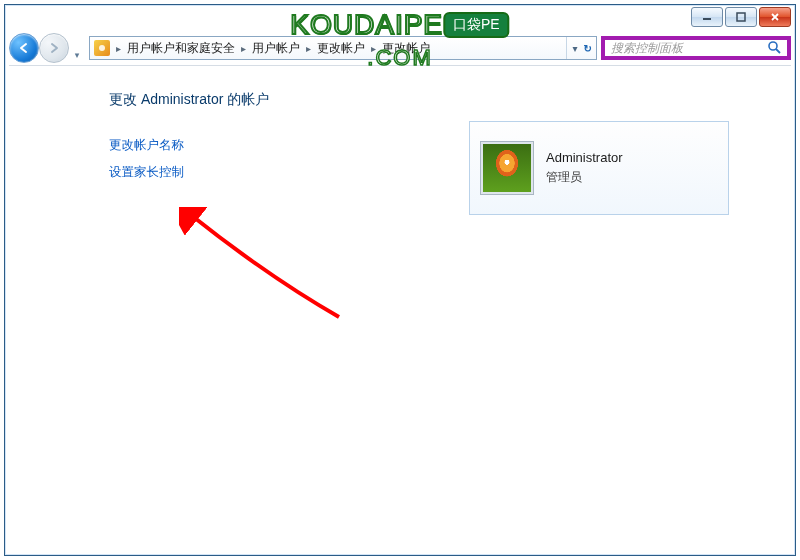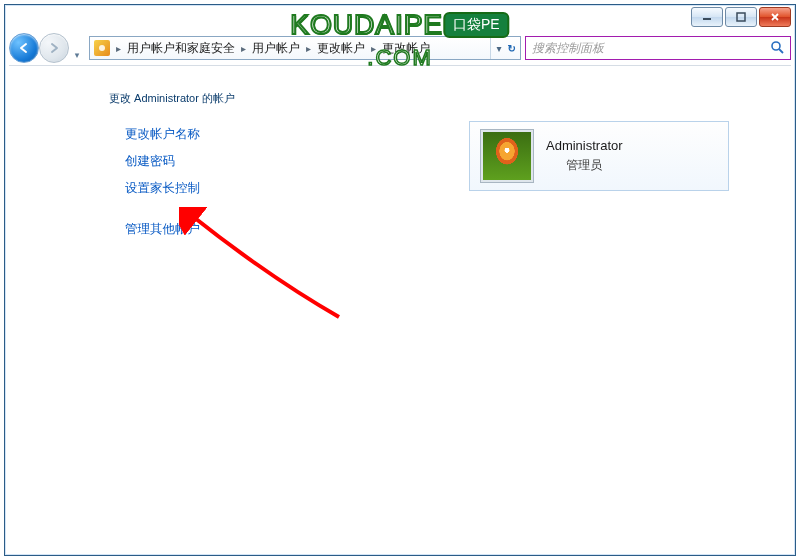--- a/index.html
+++ b/index.html
@@ -70,22 +70,22 @@
   .crumb { color:#1a1a1a;text-align:center; }
   .crumb-sep { color:#5a6b7c; font-size:10px; }
   .addr-right {
     margin-left:auto; display:flex; align-items:center; gap:6px;
     border-left:1px solid #c7d7e6; padding-left:6px; height:100%;
     color:#4c6884; font-size:10px;
   }
   .addr-refresh { color:#1f67b3; font-weight:bold; }
 
   .search-box {
-    width: 266px; height: 24px;
-    border: 1px solid #a21caf;
+    width: 190px; height: 24px;
+    border: 4px solid #a21caf;
     background: #fff;
     display: flex; align-items: center;
     padding: 0 6px;
     font-size: 12px; color:#9c9c9c;
     font-style: italic;
   }
   .search-box .mag {
     margin-left:auto; color:#2a6fc0; font-style:normal;
   }
 
@@ -93,34 +93,33 @@
     position:absolute; left:4px; right:4px; top:60px; height:1px; background:#d6dde5;
   }
 
   
   .content {
     position:absolute; left:4px; right:4px; top:62px; bottom:4px;
     background:#fff;
     padding: 24px 36px 24px 100px;
   }
   .page-title {
-    font-size: 11px; color:#0a3b6b; font-weight:400; margin-bottom:20px;
+    font-size: 14px; color:#0a3b6b; font-weight:400; margin-bottom:28px;
   }
   .link-list { display:flex; flex-direction:column; gap:10px; width:260px; }
-  .task-link { color:#0a5bc4; font-size:12.5px; text-decoration:none; cursor:pointer;margin-left:16px; }
+  .task-link { color:#0a5bc4; font-size:12.5px; text-decoration:none; cursor:pointer; }
   .task-link.spaced { margin-top:14px; }
 
   .account-card {
     position:absolute; left:460px; top:54px;
-    width:260px; height:70px;
+    width:260px; height:94px;
     border:1px solid #b9d2ea;
     background:linear-gradient(#fefefe,#f1f7fd);
     display:flex; align-items:center; gap:12px;
     padding:8px 10px;
-    text-align:center;
   }
   .avatar-frame {
     width:54px; height:54px; border:1px solid #a9b6c2; background:#dfe6ec;
     padding:2px;
   }
   .avatar-inner {
     width:100%; height:100%;
     background:
       radial-gradient(circle at 50% 38%, #fff 0 6%, transparent 7%),
       radial-gradient(ellipse at 50% 40%, #f6a531 0 22%, #e0621b 23% 32%, transparent 33%),
@@ -231,23 +230,21 @@
     </div>
   </div>
 
   <div class="divider"></div>
 
   <div class="content">
     <div class="page-title">更改 Administrator 的帐户</div>
 
     <div class="link-list">
       <a class="task-link">更改帐户名称</a>
-      <a class="task-link">创建密码</a>
       <a class="task-link">设置家长控制</a>
-      <a class="task-link spaced">管理其他帐户</a>
     </div>
 
     <div class="account-card">
       <div class="avatar-frame">
         <div class="avatar-inner"></div>
       </div>
       <div class="acct-text">
         <div class="acct-name">Administrator</div>
         <div class="acct-role">管理员</div>
       </div>

